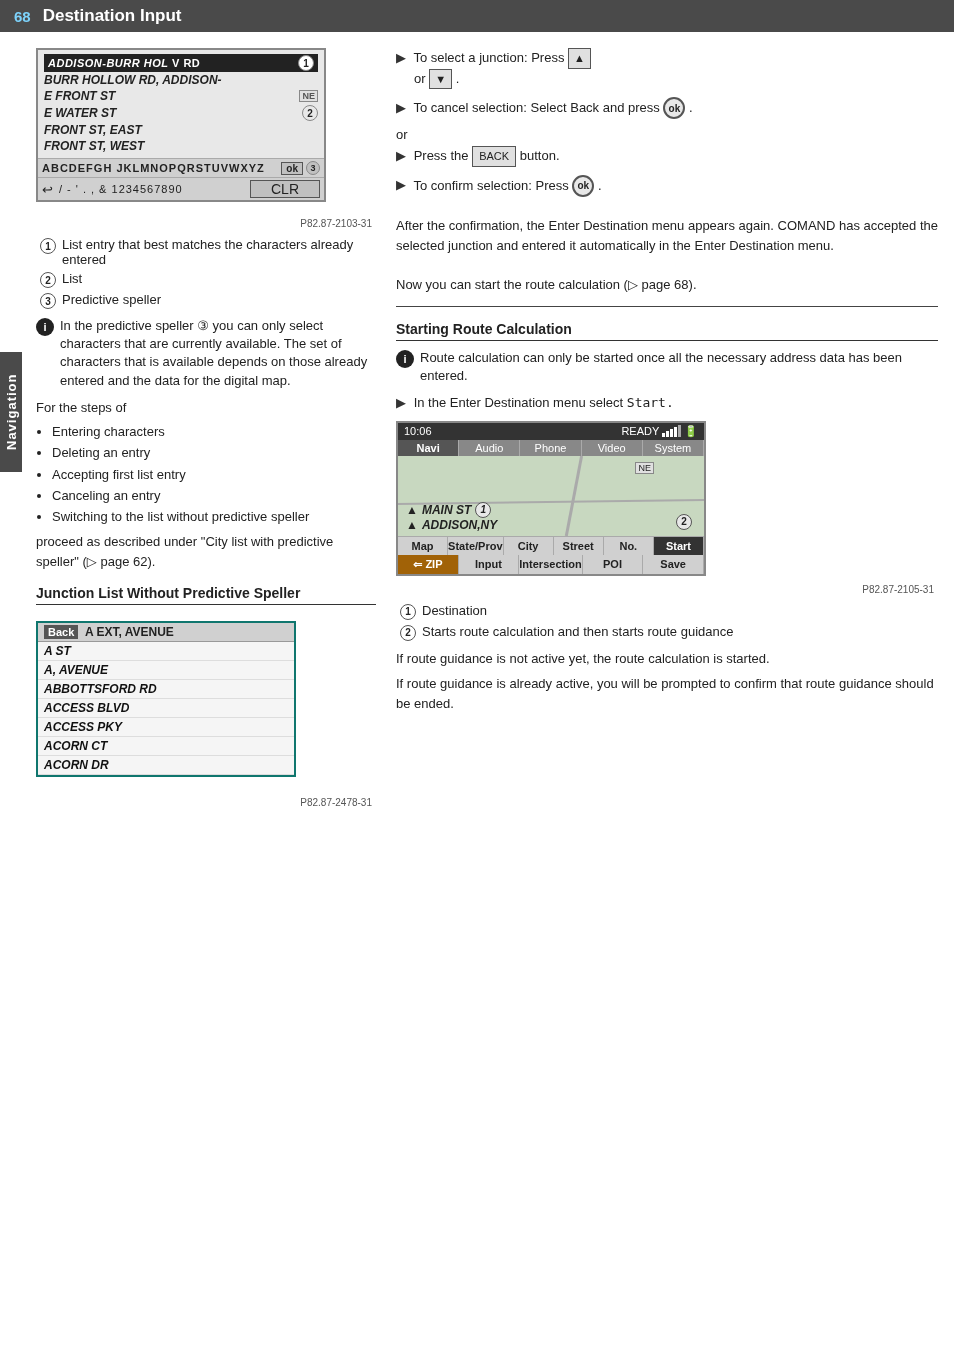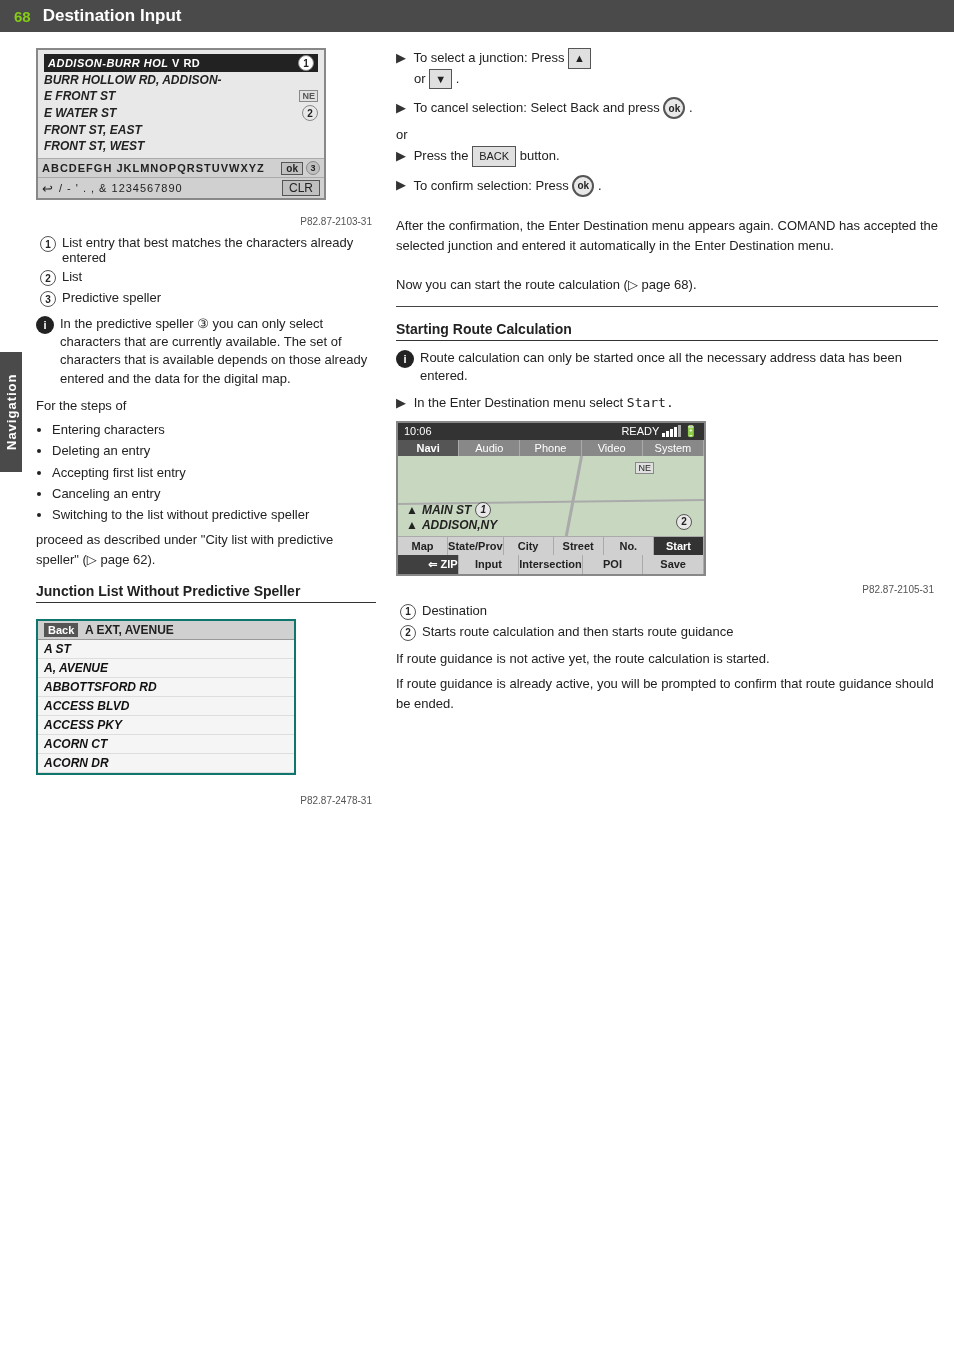--- a/index.html
+++ b/index.html
@@ -17,21 +17,21 @@
       background: #4a4a4a;
       color: #fff;
       padding: 6px 14px;
       display: flex;
       align-items: center;
       gap: 12px;
     }
     .page-num {
       font-size: 15px;
       font-weight: bold;
-      color: #84cc16;
+      color: #7dd3fc;
     }
     .page-title {
       font-size: 17px;
       font-weight: bold;
       color: #fff;
     }
 
     
     .side-nav-label {
       position: absolute;
@@ -158,22 +158,22 @@
     .speller-row2 .back-arrow {
       font-size: 13px;
       margin-right: 4px;
     }
     .speller-row2 .nums {
       flex: 1;
       letter-spacing: 1px;
     }
     .speller-row2 .clr-btn {
       border: 1.5px solid #555;
-      padding: 0 6px;
-      font-size: 12px;
+      padding: 0 20px;
+      font-size: 14px;
       background: #c0c0c0;
     }
     .speller-row .badge3 {
       display: inline-flex;
       align-items: center;
       justify-content: center;
       width: 14px;
       height: 14px;
       border-radius: 50%;
       border: 1.5px solid #888;
@@ -458,23 +458,22 @@
     }
     .nav-device .bottom-bar2 .b2-item {
       flex: 1;
       text-align: center;
       font-size: 11px;
       padding: 3px 0;
       border-right: 1px solid #aaa;
       font-weight: bold;
     }
     .nav-device .bottom-bar2 .b2-item.back {
-      background: #404040;
-      color: #fff;
-      text-align: right;
+      background: #a16207;
+      color: #fff;
     }
     .p-code2 {
       font-size: 10px;
       color: #555;
       text-align: right;
       margin-top: 2px;
       padding-right: 4px;
     }
 
     .signal-bars {

